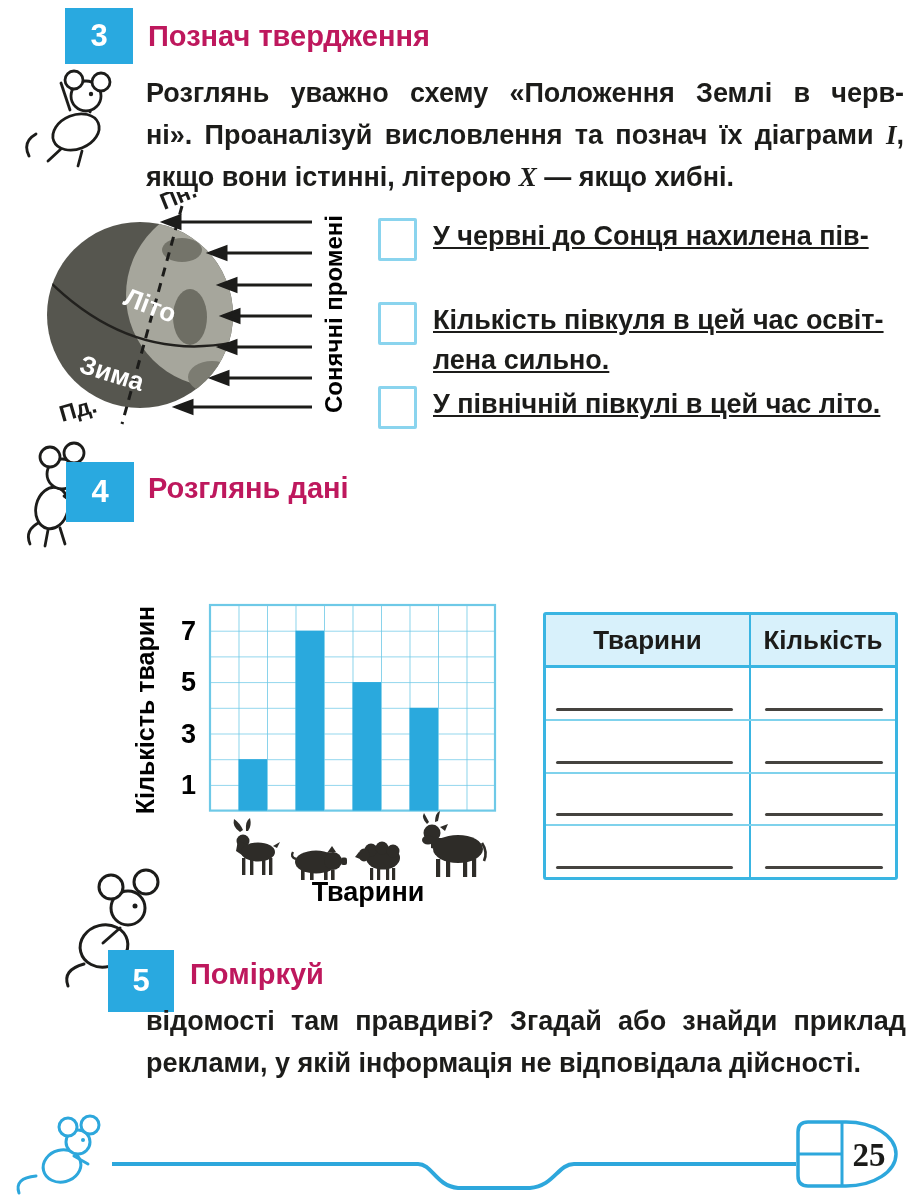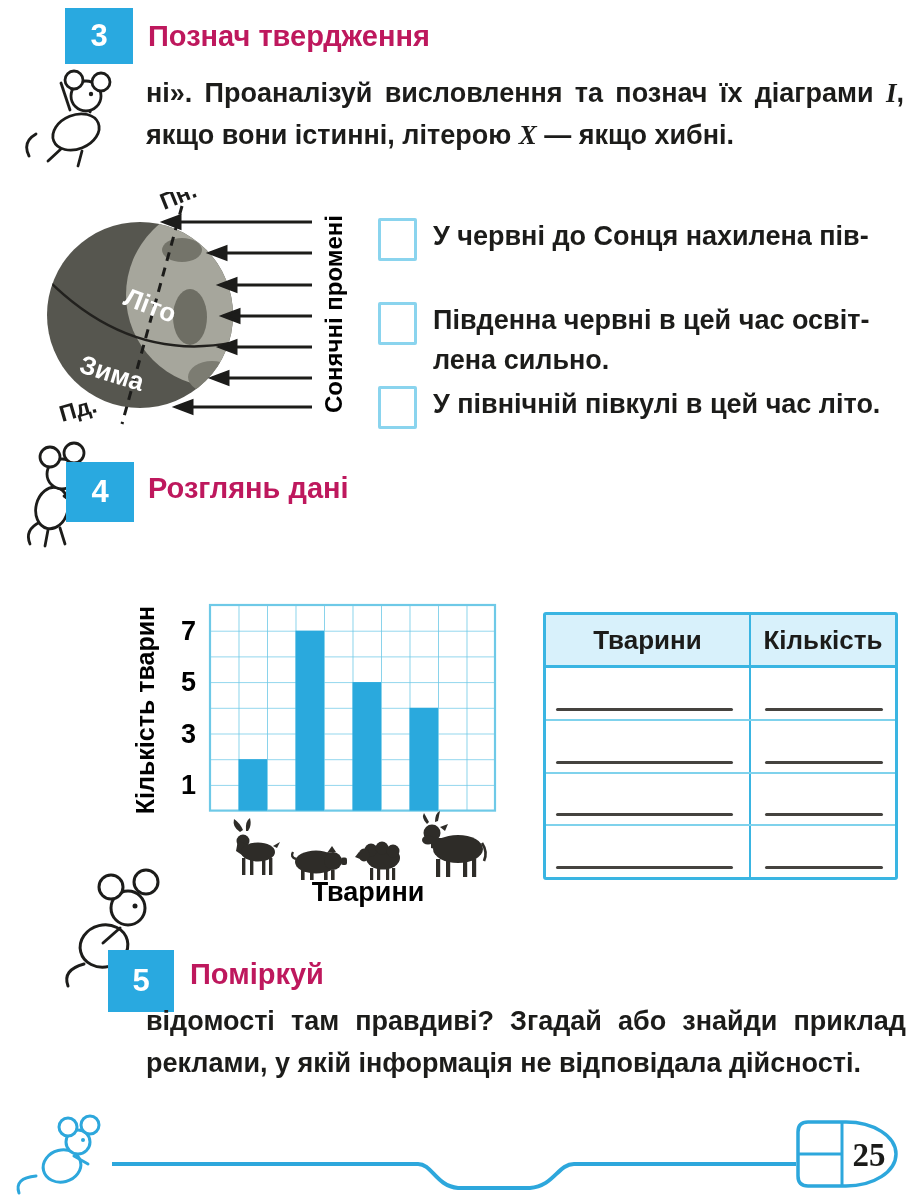--- a/index.html
+++ b/index.html
@@ -6,21 +6,21 @@
   .page{position:relative;width:912px;height:1200px;background:#ffffff;
         font-family:"Liberation Sans",sans-serif;color:#1c1c1a;overflow:hidden;}
   .abs{position:absolute;}
   .numsq{position:absolute;background:#29a9e0;color:#fff;font-weight:bold;font-size:31px;
          display:flex;align-items:center;justify-content:center;}
   .ttl{position:absolute;color:#be185d;font-weight:bold;font-size:29px;white-space:nowrap;}
   .body{position:absolute;font-weight:bold;font-size:27px;line-height:42px;}
   .bl{height:42px;}
   .j{text-align:justify;text-align-last:justify;}
   .it{font-style:italic;font-family:"Liberation Serif",serif;}
-  .stmt{position:absolute;left:378px;display:flex;}
+  .stmt{position:absolute;left:378px;display:flex;text-decoration:underline;}
   .cbx{width:33px;height:37px;border:3px solid #8ad4ee;border-radius:2px;background:#fff;
        flex:none;margin-top:2px;margin-right:16px;}
   .stxt{font-weight:bold;font-size:27px;line-height:40px;}
   .stxt div{white-space:nowrap;}
   .table{position:absolute;left:543px;top:612px;width:355px;height:268px;
          border:3px solid #3ab5e2;border-radius:3px;display:flex;flex-direction:column;background:#fff;box-sizing:border-box;}
   .t-head{display:flex;height:50px;background:#d8f1fb;border-bottom:3px solid #3ab5e2;
           font-weight:bold;font-size:26px;flex:none;}
   .t-h1{width:205px;border-right:2px solid #3ab5e2;display:flex;align-items:center;justify-content:center;box-sizing:border-box;}
   .t-h2{flex:1;display:flex;align-items:center;justify-content:center;}
@@ -55,20 +55,21 @@
       <circle cx="50" cy="30" r="9"></circle>
       <circle cx="77" cy="32" r="9"></circle>
       <circle cx="67" cy="44" r="2.2" fill="#1c1c1a" stroke="none"></circle>
     </g>
   </svg>
 
   <div class="numsq" style="left:65px;top:8px;width:68px;height:56px" data-name="task3-number-badge">3</div>
   <div class="ttl" style="left:148px;top:20px" data-name="task3-title">Познач твердження</div>
 
   <div class="body" style="left:146px;top:72px;width:758px" data-name="task3-instructions">
+    <div class="bl j" data-name="text-line"><span>Розглянь уважно схему «Положення Землі в черв-</span></div>
     <div class="bl j" data-name="text-line"><span>ні». Проаналізуй висловлення та познач їх діаграми </span><span class="it">І</span><span>,</span></div>
     <div class="bl" data-name="text-line"><span>якщо вони істинні, літерою </span><span class="it">Х</span><span> — якщо хибні.</span></div>
   </div>
 
   <svg class="abs" style="left:30px;top:192px" width="348" height="252" viewBox="0 0 348 252" data-name="earth-june-diagram">
     <defs>
         <clipPath id="globeclip">
           <circle cx="110" cy="123" r="93"></circle>
         </clipPath>
       </defs>
@@ -106,21 +107,21 @@
 
   <div class="stmt" style="top:216px" data-name="statement-row">
     <div class="cbx" data-name="statement-checkbox"></div>
     <div class="stxt">
       <div data-name="statement-line">У червні до Сонця нахилена пів-</div>
     </div>
   </div>
   <div class="stmt" style="top:300px" data-name="statement-row">
     <div class="cbx" data-name="statement-checkbox"></div>
     <div class="stxt">
-      <div data-name="statement-line">Південна червні в цей час освіт-</div>
+      <div data-name="statement-line">Кількість півкуля в цей час освіт-</div>
       <div data-name="statement-line">лена сильно.</div>
     </div>
   </div>
   <div class="stmt" style="top:384px" data-name="statement-row">
     <div class="cbx" data-name="statement-checkbox"></div>
     <div class="stxt">
       <div data-name="statement-line">У північній півкулі в цей час літо.</div>
       <div data-name="statement-line"></div>
     </div>
   </div>

